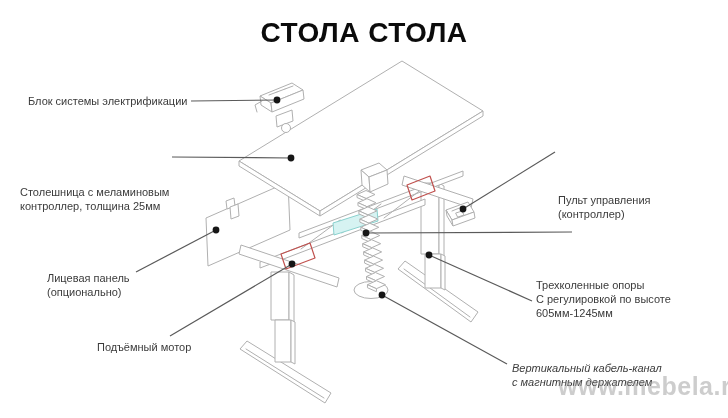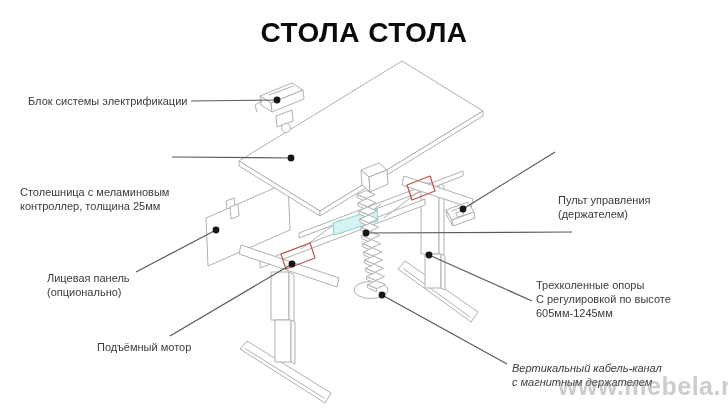--- a/index.html
+++ b/index.html
@@ -160,21 +160,21 @@
   </div>
   <div class="label" style="left:47px;top:271px;">
     <span>Лицевая панель</span>
     <span>(опционально)</span>
   </div>
   <div class="label" style="left:97px;top:340px;">
     <span>Подъёмный мотор</span>
   </div>
   <div class="label" style="left:558px;top:145px;margin-top:48px;">
     <span>Пульт управления</span>
-    <span>(держателем)</span>
+    <span>(контроллер)</span>
   </div>
   <div class="label" style="left:536px;top:278px;">
     <span>Трехколенные опоры</span>
     <span>С регулировкой по высоте</span>
     <span>605мм-1245мм</span>
   </div>
   <div class="label" style="left:512px;top:361px;font-style:italic;">
     <span>Вертикальный кабель-канал</span>
     <span>с магнитным держателем</span>
   </div>

